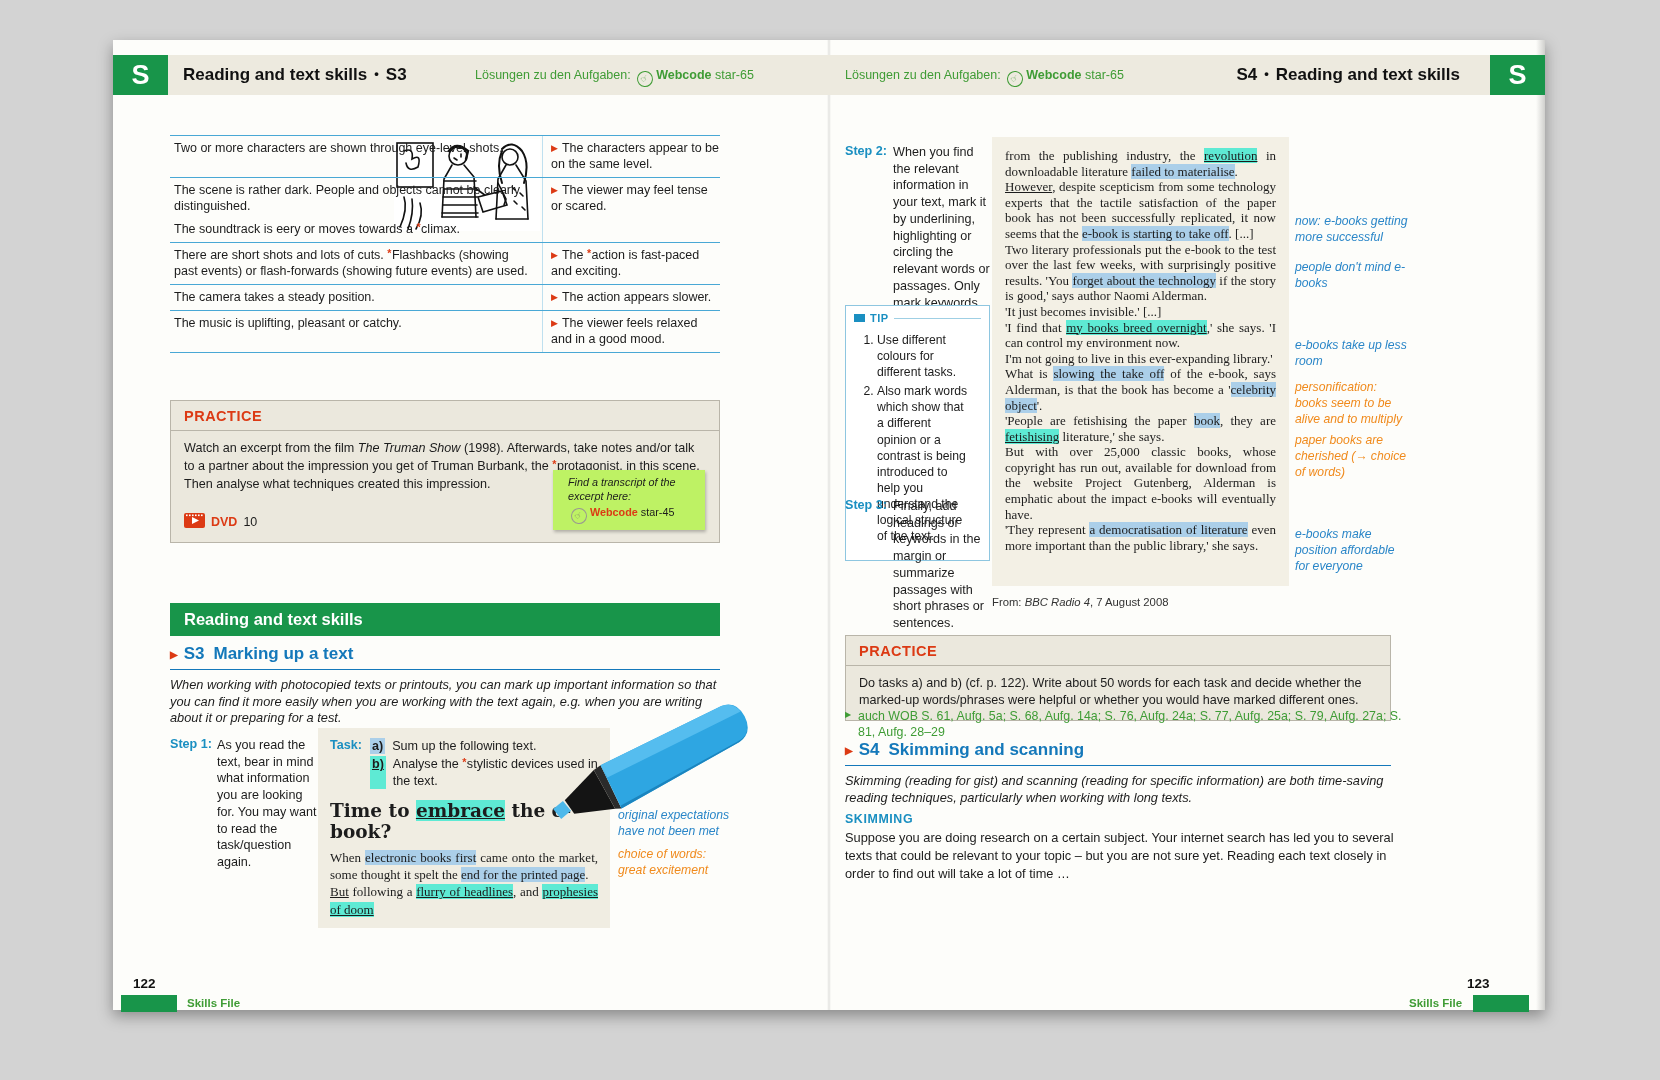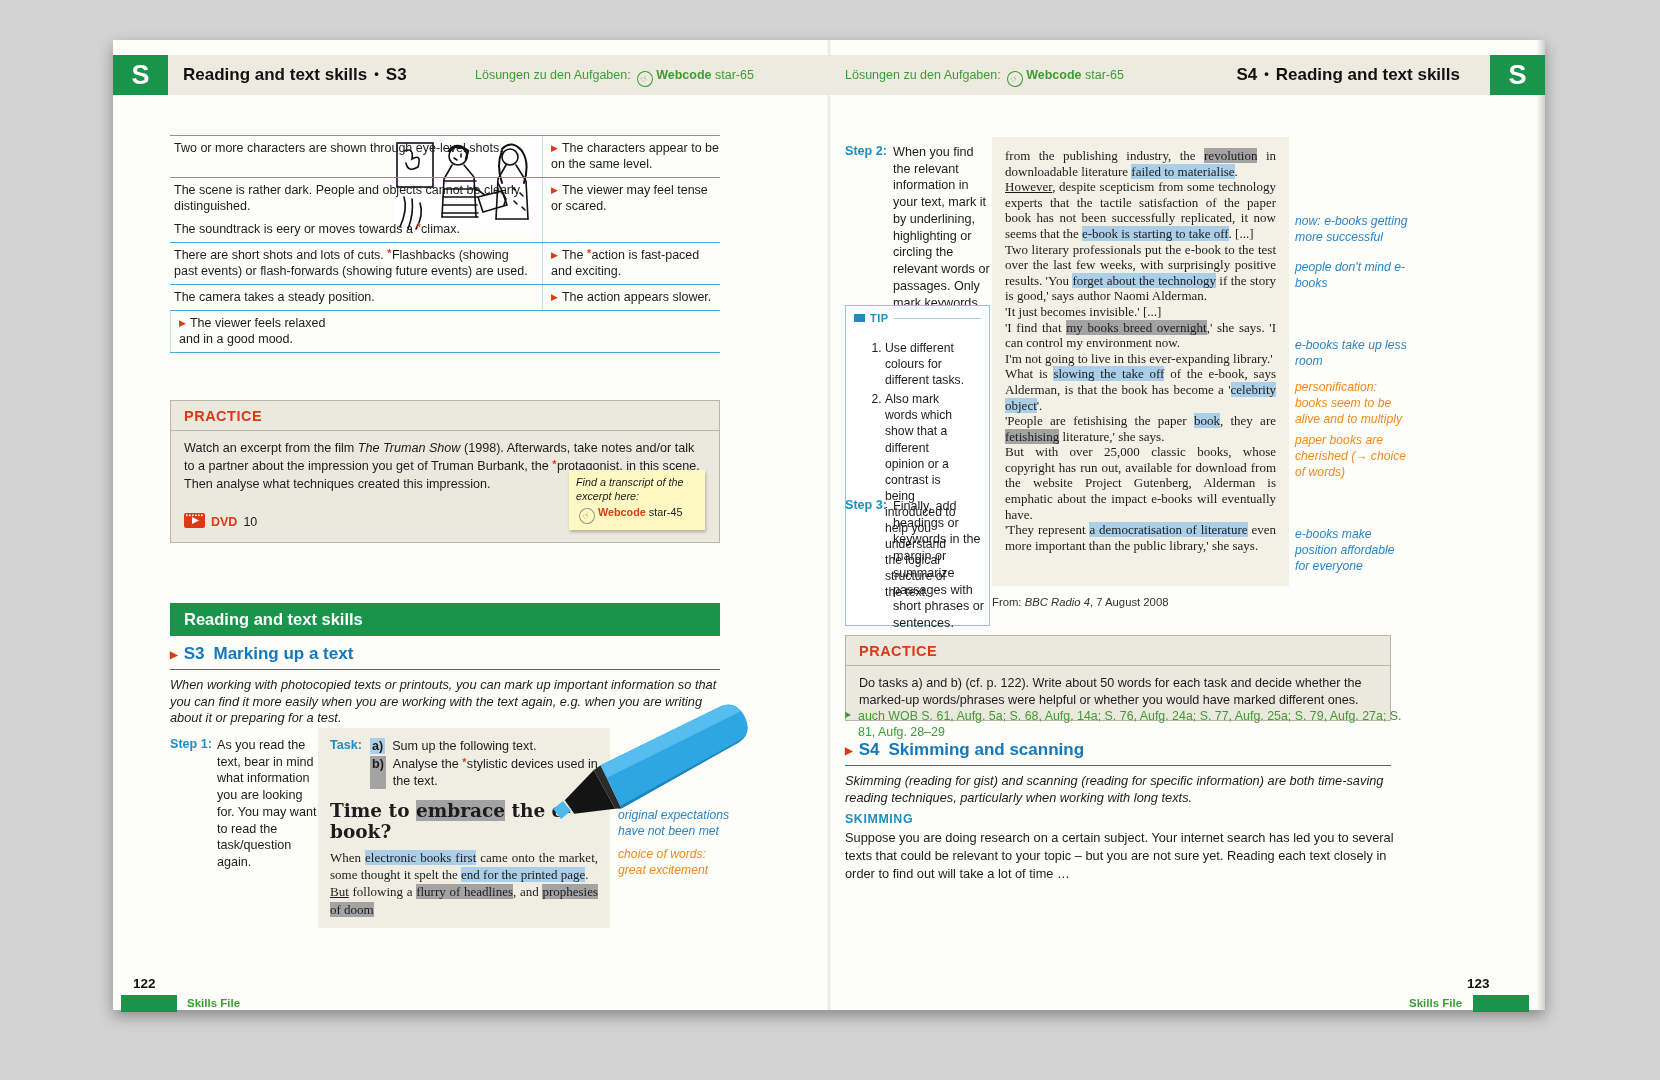--- a/index.html
+++ b/index.html
@@ -39,22 +39,22 @@
   .arrow{color:#dc3a14;font-size:9px;margin-right:4px;position:relative;top:-1px;}
   .illus{position:absolute;left:224px;top:4px;width:146px;height:92px;background:#fff;}
   
   .practice{background:#ebe8dd;border:1px solid #b9b5a9;box-sizing:border-box;}
   .pr-head{padding:7px 13px 6px;border-bottom:1px solid #b9b5a9;color:#dc3a14;
     font-size:14.5px;font-weight:bold;letter-spacing:.5px;}
   .pr-body{padding:9px 13px 10px;font-size:12.6px;line-height:1.38;}
   .practice1{left:57px;top:360px;width:550px;height:143px;}
   .dvdrow{margin-top:10px;display:flex;align-items:center;gap:6px;font-size:12.5px;}
   .dvdrow .dvdlbl{color:#dc3a14;font-weight:bold;}
-  .trnote{position:absolute;right:14px;bottom:12px;width:122px;background:#fef9c3;
-    box-shadow:1px 2px 3px rgba(0,0,0,.25);padding:6px 7px;font-size:10.8px;line-height:1.25;}
+  .trnote{position:absolute;right:14px;bottom:12px;width:122px;background:#bef264;
+    box-shadow:1px 2px 3px rgba(0,0,0,.25);padding:6px 15px;font-size:10.8px;line-height:1.25;}
   .trnote .it{font-style:italic;}
   .trnote .wc{margin-top:3px;white-space:nowrap;}
   .trnote .wc b{color:#dc3a14;}
   
   .banner{left:57px;top:563px;width:550px;height:33px;background:#18954a;color:#fff;
     font-weight:bold;font-size:16.5px;line-height:33px;padding-left:14px;box-sizing:border-box;}
   
   .shead{border-bottom:1px solid #1478ba;padding-bottom:5px;color:#1478ba;
     font-weight:bold;font-size:17px;}
   .shead .arrow{font-size:10px;margin-right:6px;}
@@ -72,21 +72,21 @@
     padding:10px 12px 10px;box-sizing:border-box;}
   .tlabel{color:#1a8fc1;font-weight:bold;font-size:12.6px;}
   .titem{display:flex;gap:7px;font-size:12.6px;line-height:1.3;margin-bottom:2px;}
   .titem .mk{font-weight:bold;flex:0 0 auto;padding:0 2px;}
   .task-head{display:flex;gap:8px;}
   .headline{font-family:"DejaVu Serif","Liberation Serif",serif;font-weight:bold;
     font-size:18.5px;margin:9px 0 7px;}
   .preview{font-family:"Liberation Serif",serif;font-size:13px;line-height:1.32;text-align:justify;}
   
   .sg-b{background:#abcfe9;}
-  .sg-o{background:#a3a3a3;}
+  .sg-o{background:#5eead4;text-decoration:underline;}
   .sg-u{text-decoration:underline;}
   .sg-i{font-style:italic;}
   .sg-s{color:#dc3a14;font-weight:bold;font-size:.85em;vertical-align:2px;margin-right:.5px;}
   
   .mnote{font-style:italic;font-size:12.2px;line-height:1.3;}
   .mnote.blue{color:#2a86c8;}
   .mnote.orange{color:#f08a1c;}
   .tnotes{left:505px;top:768px;width:112px;}
   .tnotes .mnote{margin-bottom:7px;}
   .anotes{left:1182px;top:97px;width:114px;height:480px;}
@@ -97,21 +97,21 @@
     font-size:13px;line-height:1.2;text-align:justify;}
   .apara{margin:0;}
   .source{left:879px;top:556px;font-size:11.3px;color:#333;}
   
   .tip{left:732px;top:265px;width:145px;border:1px solid #8ec6e0;background:#fff;
     padding:6px 8px 8px;box-sizing:border-box;}
   .tip-head{display:flex;align-items:center;gap:5px;margin-bottom:4px;}
   .tip-sq{width:11px;height:8px;background:#1a8fc1;}
   .tip-ttl{color:#1a8fc1;font-weight:bold;font-size:11px;letter-spacing:.5px;}
   .tip-line{flex:1;height:1px;background:#9fcfe4;}
-  .tip ol{margin:16px;padding-left:15px;font-size:12.2px;line-height:1.32;}
+  .tip ol{margin:8px;padding-left:15px;font-size:12.2px;line-height:1.32;}
   .tip li{margin-bottom:3px;}
   .practice2{left:732px;top:595px;width:546px;}
   
   .wob{left:732px;top:668px;width:562px;color:#3f9c35;font-size:12.4px;line-height:1.3;
     padding-left:13px;position:absolute;}
   .wob .arrow{position:absolute;left:0;top:2px;color:#3f9c35;font-size:8px;}
   .skim{left:732px;top:772px;color:#1a8fc1;font-weight:bold;font-size:12.4px;letter-spacing:.6px;}
   .skimpara{left:732px;top:789px;width:558px;font-size:12.8px;line-height:1.4;}
   
   .pnum{font-weight:bold;font-size:13.5px;color:#111;}
@@ -190,20 +190,23 @@
           </div>
           <div class="ft-right"><span class="arrow">▶</span><span>The </span><span class="sg-s">*</span><span>action is fast-paced and exciting.</span></div>
         </div>
         <div class="ft-row">
           <div class="ft-left">
             <div class="ft-para"><span>The camera takes a steady position.</span></div>
           </div>
           <div class="ft-right"><span class="arrow">▶</span><span>The action appears slower.</span></div>
         </div>
         <div class="ft-row">
+          <div class="ft-left">
+            <div class="ft-para"><span>The music is uplifting, pleasant or catchy.</span></div>
+          </div>
           <div class="ft-right"><span class="arrow">▶</span><span>The viewer feels relaxed and in a good mood.</span></div>
         </div>
       </div>
 
   <div class="ab practice practice1">
     <div class="pr-head">PRACTICE</div>
     <div class="pr-body"><span>Watch an excerpt from the film </span><span class="sg-i">The Truman Show</span><span> (1998). Afterwards, take notes and/or talk to a partner about the impression you get of Truman Burbank, the </span><span class="sg-s">*</span><span>protagonist, in this scene. Then analyse what techniques created this impression.</span></div>
     <div class="dvdrow" style="padding-left:13px;">
       <span><svg width="21" height="15" viewBox="0 0 21 15">
               <rect x="0" y="0" width="21" height="15" rx="2" fill="#dc3a14"></rect>

